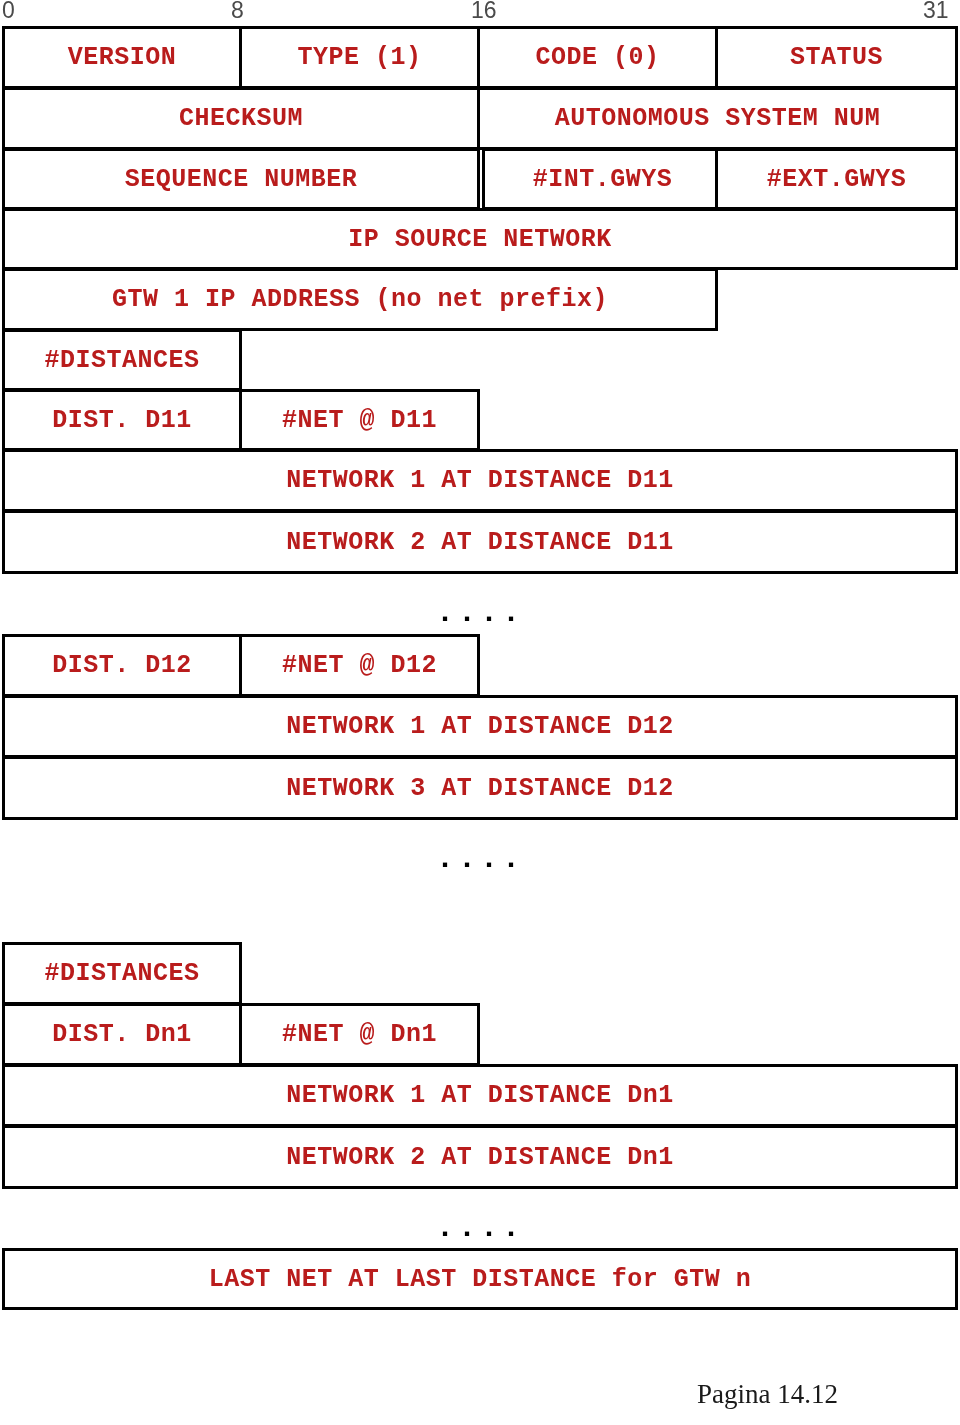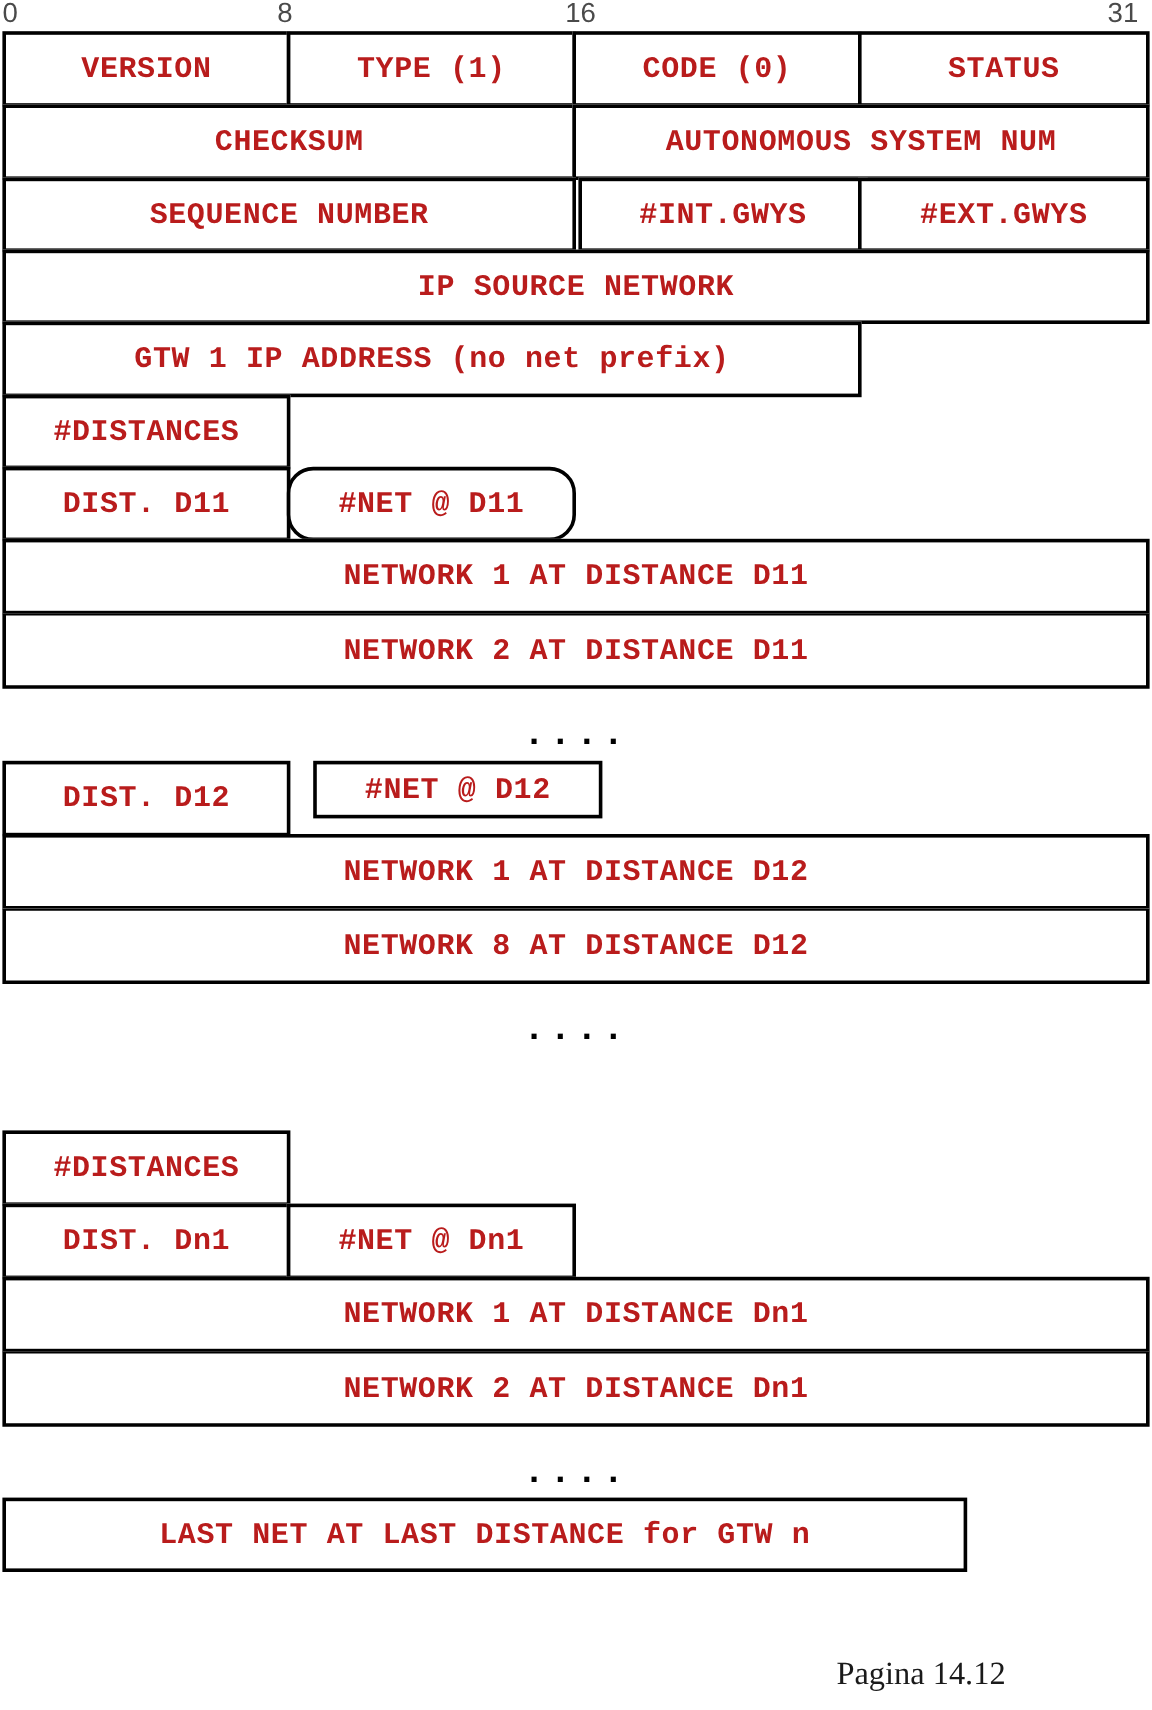--- a/index.html
+++ b/index.html
@@ -104,43 +104,43 @@
   <div class="field" style="left:482px;top:148px; width:241px; height:62px;">#INT.GWYS</div>
   <div class="field" style="left:715px;top:148px; width:243px; height:62px;">#EXT.GWYS</div>
 
   <div class="field" style="left:2px;  top:208px; width:956px; height:62px;">IP SOURCE NETWORK</div>
 
   <div class="field" style="left:2px;  top:268px; width:716px; height:63px;">GTW 1 IP ADDRESS (no net prefix)</div>
 
   <div class="field" style="left:2px;  top:329px; width:240px; height:62px;">#DISTANCES</div>
 
   <div class="field" style="left:2px;  top:389px; width:240px; height:62px;">DIST. D11</div>
-  <div class="field" style="left:239px;top:389px; width:241px; height:62px;border-radius:22px;">#NET @ D11</div>
+  <div class="field" style="left:239px;top:389px; width:241px; height:62px;">#NET @ D11</div>
 
   <div class="field" style="left:2px;  top:449px; width:956px; height:63px;">NETWORK 1 AT DISTANCE D11</div>
   <div class="field thin-top" style="left:2px;top:511px; width:956px; height:63px;">NETWORK 2 AT DISTANCE D11</div>
 
   <div class="ellipsis" style="left:0; top:603px;">....</div>
 
   <div class="field" style="left:2px;  top:634px; width:240px; height:63px;">DIST. D12</div>
-  <div class="field" style="left:239px;top:634px; width:241px; height:48px;margin-left:22px;">#NET @ D12</div>
+  <div class="field" style="left:239px;top:634px; width:241px; height:63px;">#NET @ D12</div>
 
   <div class="field" style="left:2px;  top:695px; width:956px; height:63px;">NETWORK 1 AT DISTANCE D12</div>
-  <div class="field thin-top" style="left:2px;top:757px; width:956px; height:63px;">NETWORK 8 AT DISTANCE D12</div>
+  <div class="field thin-top" style="left:2px;top:757px; width:956px; height:63px;">NETWORK 3 AT DISTANCE D12</div>
 
   <div class="ellipsis" style="left:0; top:849px;">....</div>
 
 
   <div class="field" style="left:2px;  top:942px; width:240px; height:63px;">#DISTANCES</div>
 
   <div class="field" style="left:2px;  top:1003px; width:240px; height:63px;">DIST. Dn1</div>
   <div class="field" style="left:239px;top:1003px; width:241px; height:63px;">#NET @ Dn1</div>
 
   <div class="field" style="left:2px;  top:1064px; width:956px; height:63px;">NETWORK 1 AT DISTANCE Dn1</div>
   <div class="field thin-top" style="left:2px;top:1126px; width:956px; height:63px;">NETWORK 2 AT DISTANCE Dn1</div>
 
   <div class="ellipsis" style="left:0; top:1218px;">....</div>
 
-  <div class="field" style="left:2px;  top:1248px; width:804px; height:62px;">LAST NET AT LAST DISTANCE for GTW n</div>
+  <div class="field" style="left:2px;  top:1248px; width:956px; height:62px;">LAST NET AT LAST DISTANCE for GTW n</div>
 
   <div class="footer" style="left:697px; top:1379px;">Pagina 14.12</div>
 
 </div>
 
 </body></html>

